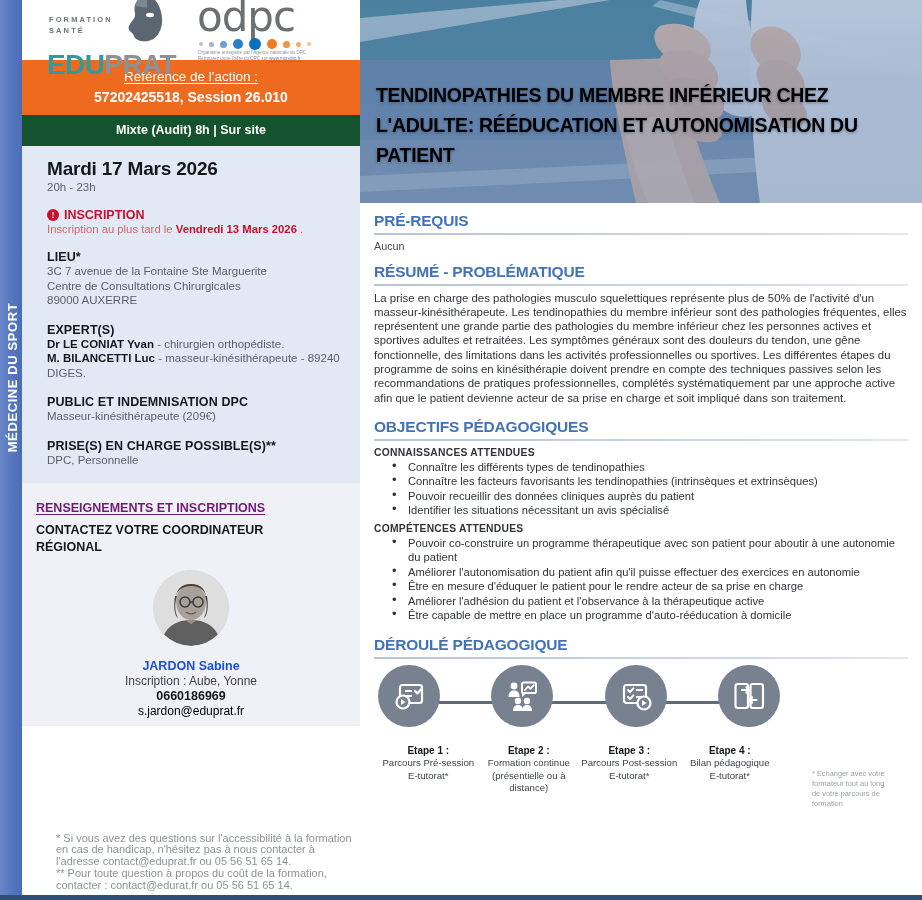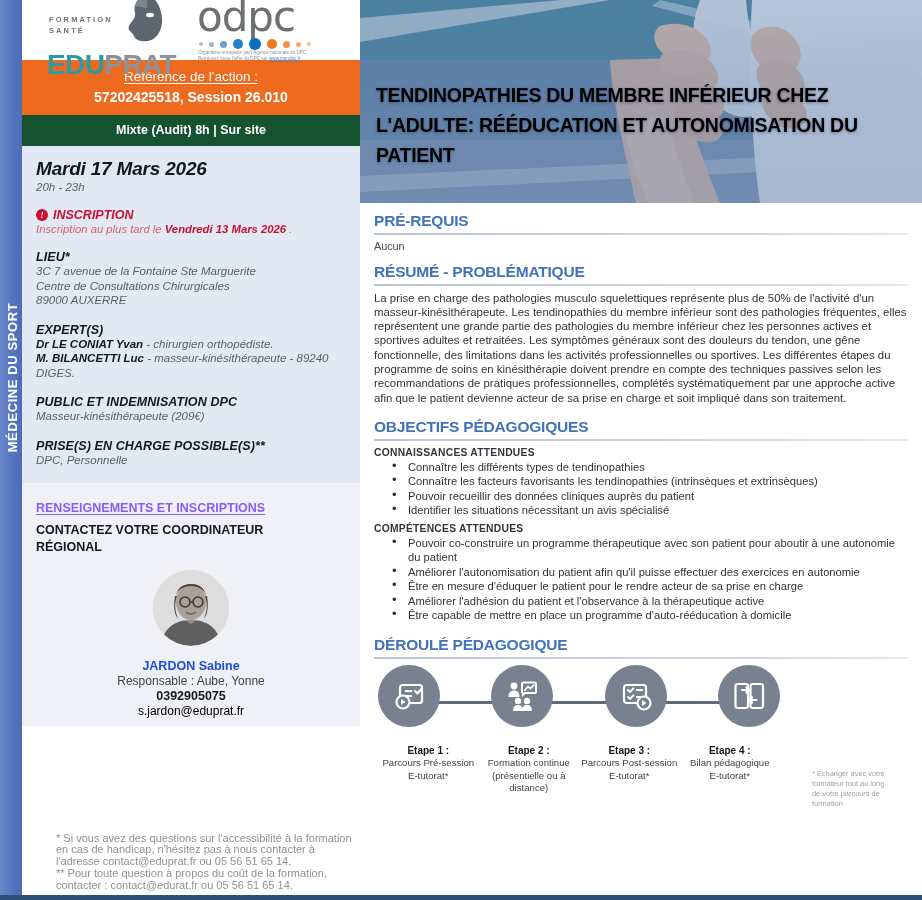--- a/index.html
+++ b/index.html
@@ -121,23 +121,22 @@
     color: #ffffff;
     text-align: center;
     font-size: 12.5px;
     font-weight: bold;
     padding: 8px 6px 9px 6px;
   }
 
   
   .info-panel {
     background: #e3e9f4;
-    padding: 12px 0 16px 0;
+    padding: 12px 0 16px 11px;
     min-height: 330px;
-    font-style: italic;
   }
   .ip { padding: 0 14px; }
   .date-main {
     font-size: 19px; font-weight: bold; color: #14181d;
     letter-spacing: -0.2px;
   }
   .date-sub { font-size: 11.5px; color: #5a6169; margin-top: 1px; }
 
   .block { margin-top: 15px; }
   .blk-head {
@@ -164,21 +163,21 @@
     font-size: 11.3px; color: #d2656f; margin-top: 1px;
   }
   .insc-body b { color: #c8102e; font-weight: bold; }
 
   
   .contact-panel {
     background: #eff1f7;
     padding: 18px 14px 8px 14px;
   }
   .ct-title {
-    font-size: 12.5px; font-weight: bold; color: #8b5cf6;
+    font-size: 12.5px; font-weight: bold; color: #701a75;
     text-decoration: underline; text-underline-offset: 2px;
     margin-bottom: 7px;
   }
   .ct-sub {
     font-size: 12.5px; font-weight: bold; color: #14181d;
     line-height: 17px;
   }
   .avatar-wrap { text-align: center; margin-top: 14px; }
   .avatar {
     width: 76px; height: 76px; border-radius: 50%;
@@ -431,22 +430,22 @@
                 <circle cx="32" cy="32" r="5" fill="none" stroke="#3c3c3c" stroke-width="1.6"></circle>
                 <circle cx="45" cy="32" r="5" fill="none" stroke="#3c3c3c" stroke-width="1.6"></circle>
                 <line x1="37" y1="32" x2="40" y2="32" stroke="#3c3c3c" stroke-width="1.4"></line>
                 <path d="M33 42 Q38 46 43 42" stroke="#6e6159" stroke-width="1.4" fill="none"></path>
               </g>
             </svg>
           </div>
         </div>
 
         <div class="ct-name">JARDON Sabine</div>
-        <div class="ct-role">Responsable : Aube, Yonne</div>
-        <div class="ct-phone">0392905075</div>
+        <div class="ct-role">Inscription : Aube, Yonne</div>
+        <div class="ct-phone">0660186969</div>
         <div class="ct-mail">s.jardon@eduprat.fr</div>
       </div>
 
       <div class="footnotes">
         <p>* Si vous avez des questions sur l'accessibilité à la formation en cas de handicap, n'hésitez pas à nous contacter à l'adresse contact@eduprat.fr ou 05 56 51 65 14.</p>
         <p>** Pour toute question à propos du coût de la formation, contacter : contact@edurat.fr ou 05 56 51 65 14.</p>
       </div>
 
     </div>
   </div>

